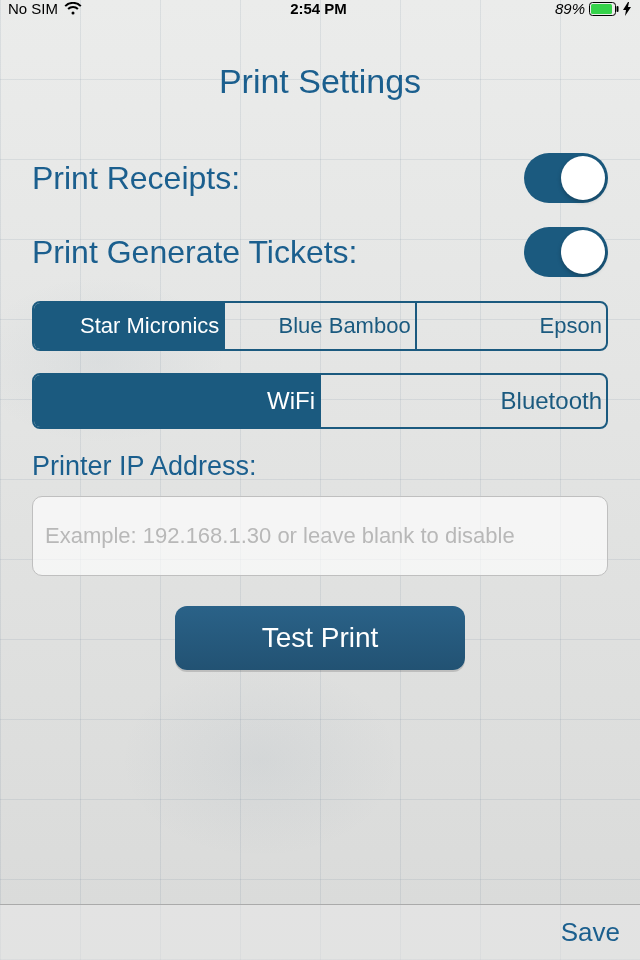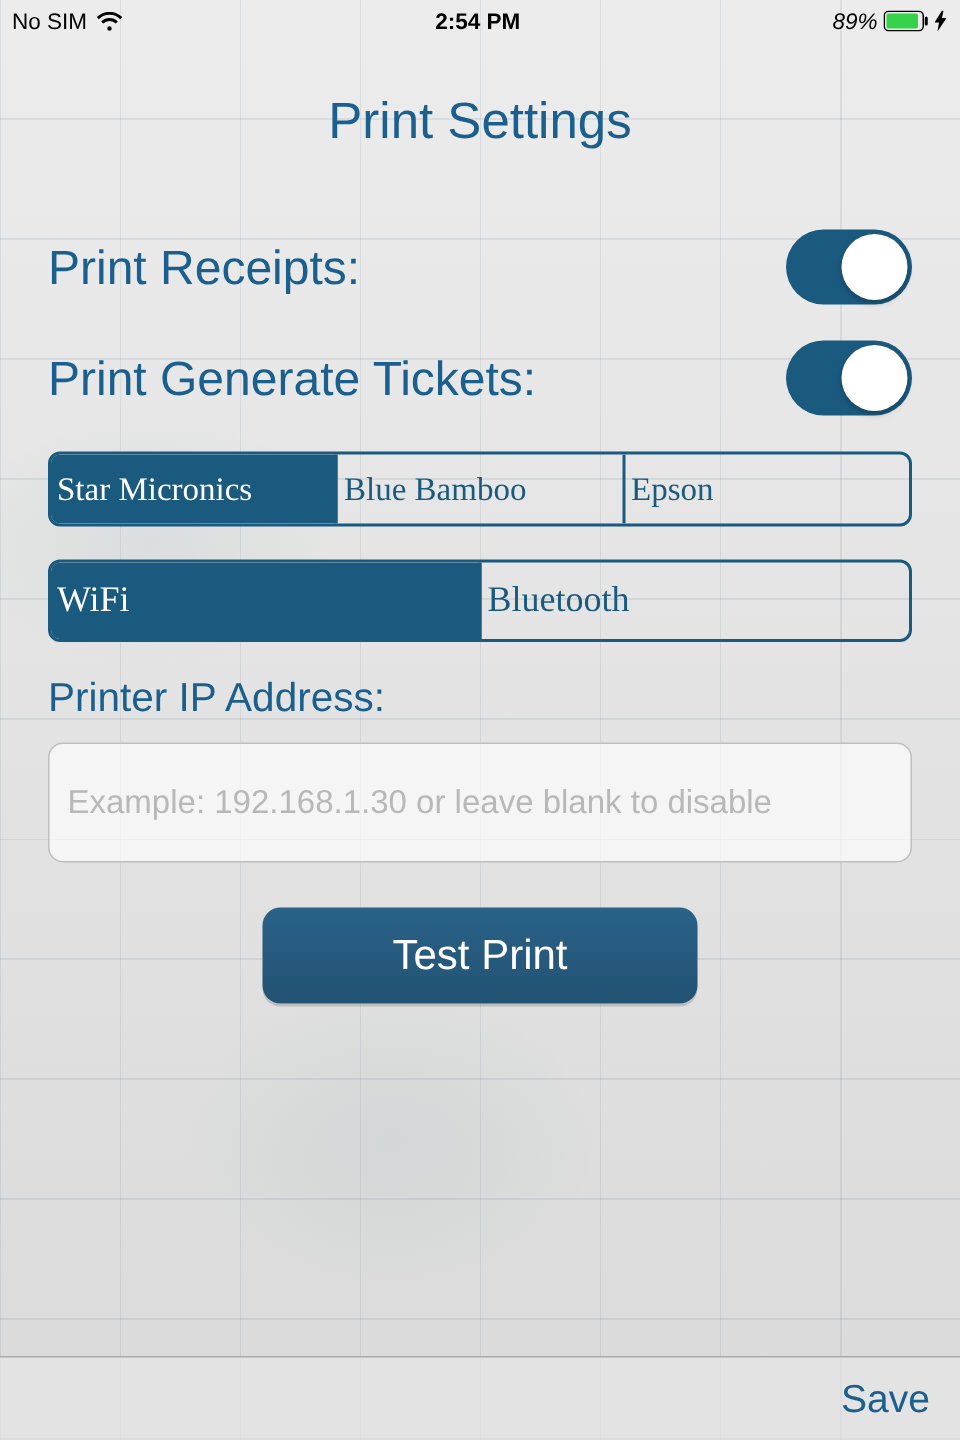--- a/index.html
+++ b/index.html
@@ -27,21 +27,21 @@
       inset: 0;
       background-image:
         repeating-linear-gradient(0deg, rgba(60,90,120,0.05) 0 1px, transparent 1px 80px),
         repeating-linear-gradient(90deg, rgba(60,90,120,0.05) 0 1px, transparent 1px 80px);
     }
     .status-bar {
       position: relative;
       z-index: 2;
       height: 28px;
       display: flex;
-      align-items: center;
+      align-items: flex-start;
       justify-content: space-between;
       padding: 0 8px;
       font-size: 15px;
       font-weight: 500;
       color: #000;
     }
     .status-left { display: flex; align-items: center; gap: 6px; }
     .status-right { display: flex; align-items: center; gap: 4px; font-style: italic; }
     .wifi-icon, .battery-icon, .charge-icon { display: inline-flex; }
     .header {
@@ -97,28 +97,27 @@
     }
     .segmented {
       display: flex;
       border: 2px solid #1b5a7f;
       border-radius: 8px;
       overflow: hidden;
       margin-bottom: 22px;
     }
     .segmented .seg {
       flex: 1;
-      text-align: left;
+      text-align: right;
       padding: 10px 4px;
       font-size: 22px;
       color: #1b5a7f;
       background: transparent;
       border-right: 2px solid #1b5a7f;
       cursor: pointer;
-      font-family: Liberation Serif, serif;
     }
     .segmented .seg:last-child { border-right: none; }
     .segmented .seg.selected {
       background: #1b5a7f;
       color: #fff;
     }
     .segmented.two .seg { font-size: 24px; padding: 12px 4px; }
     .ip-input {
       width: 100%;
       border: 1px solid #bfbfbf;

